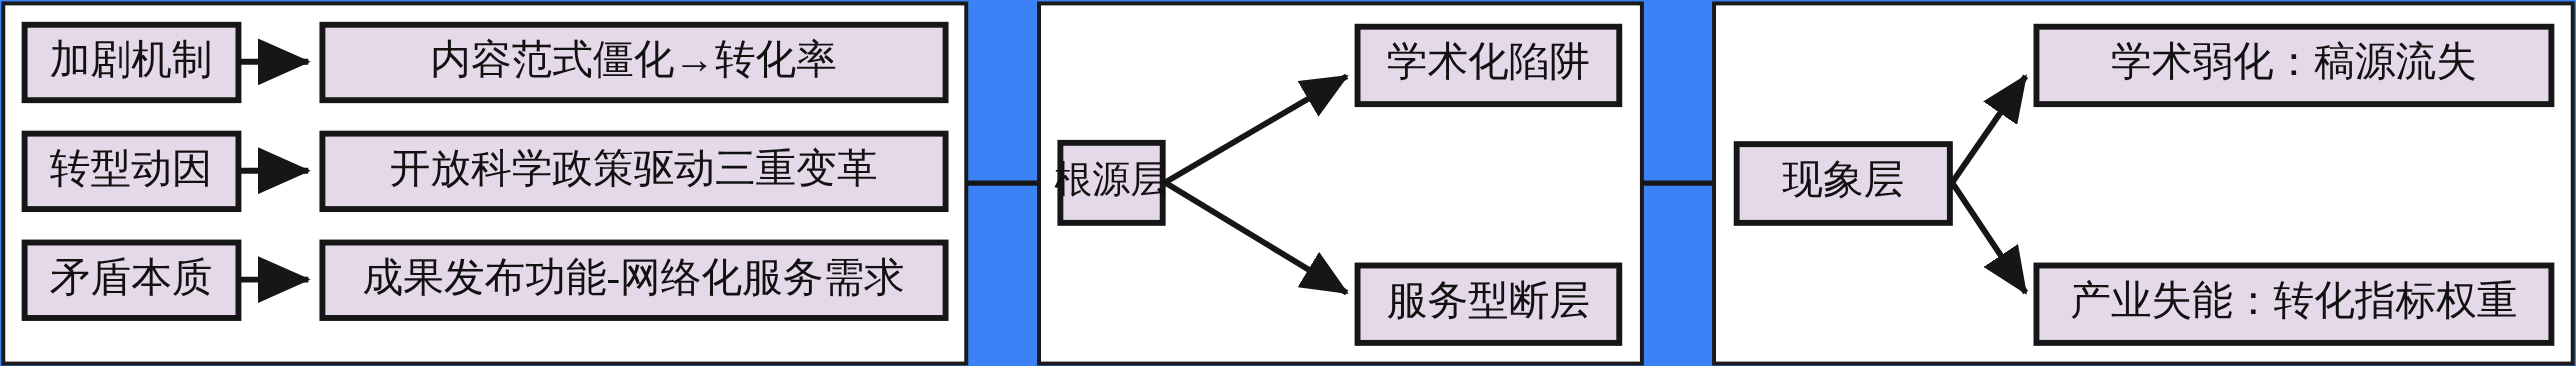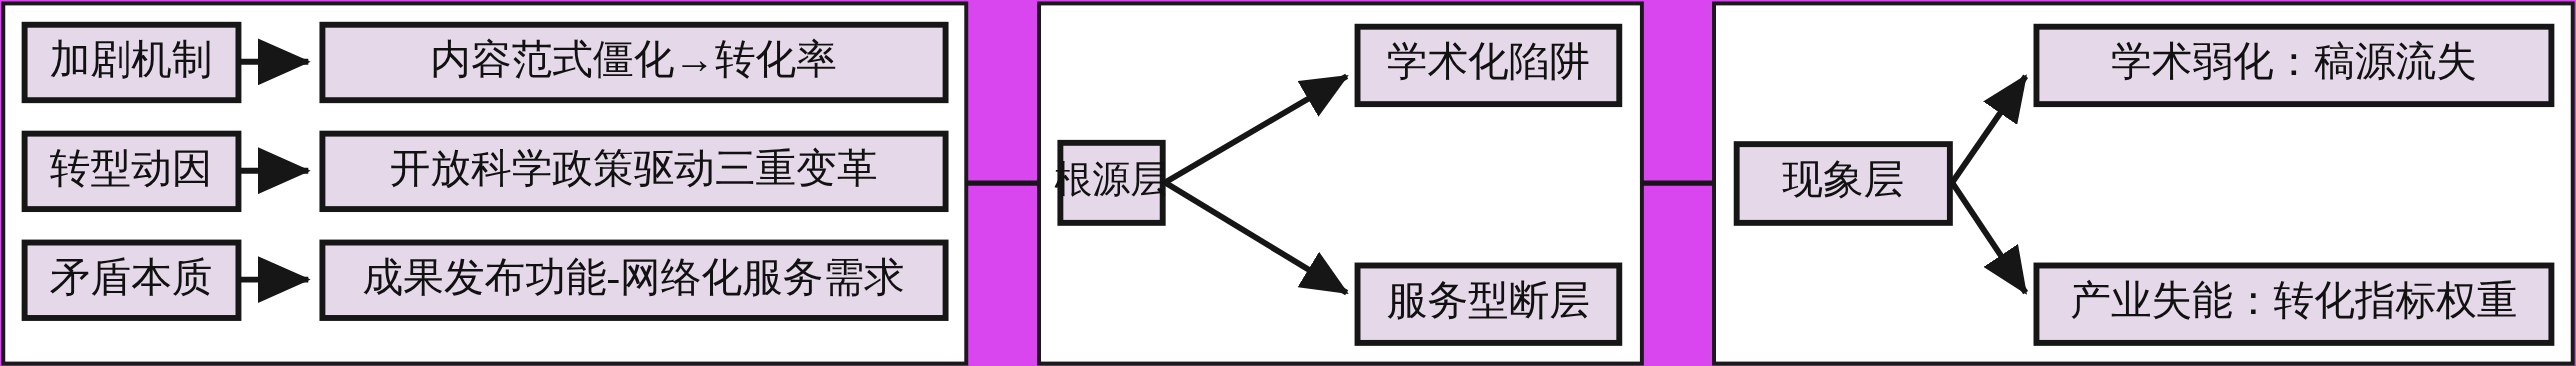--- a/index.html
+++ b/index.html
@@ -8,21 +8,21 @@
     padding: 0;
     background: #ffffff;
   }
   body {
     font-family: "Liberation Serif", "DejaVu Serif", serif;
   }
   #canvas {
     position: relative;
     width: 2576px;
     height: 367px;
-    background: #d946ef;
+    background: #3b82f6;
     overflow: hidden;
   }
   #diagram-svg {
     position: absolute;
     top: 0;
     left: 0;
     width: 2576px;
     height: 367px;
     display: block;
   }

